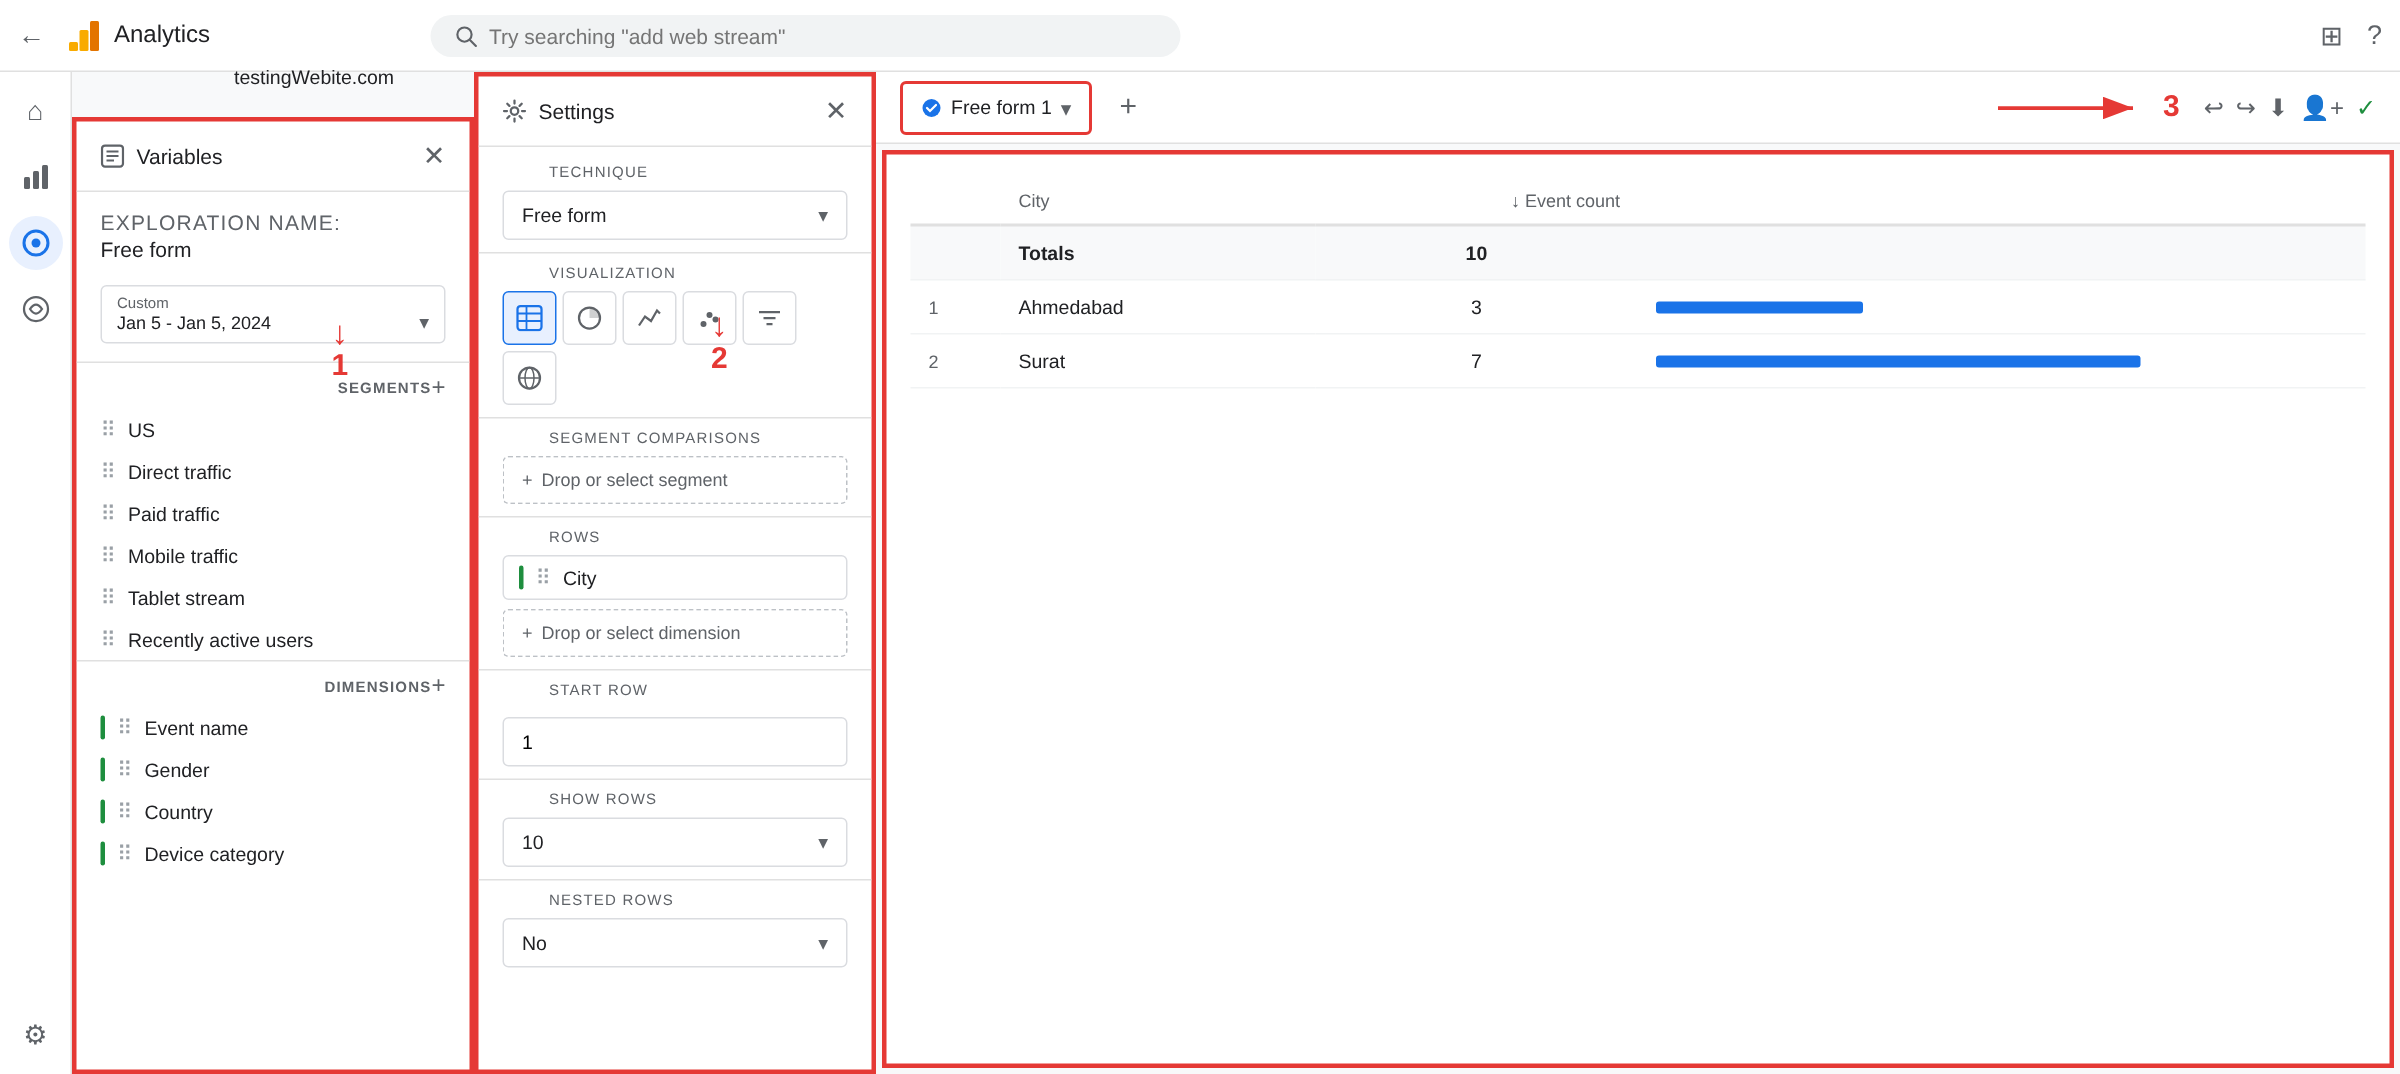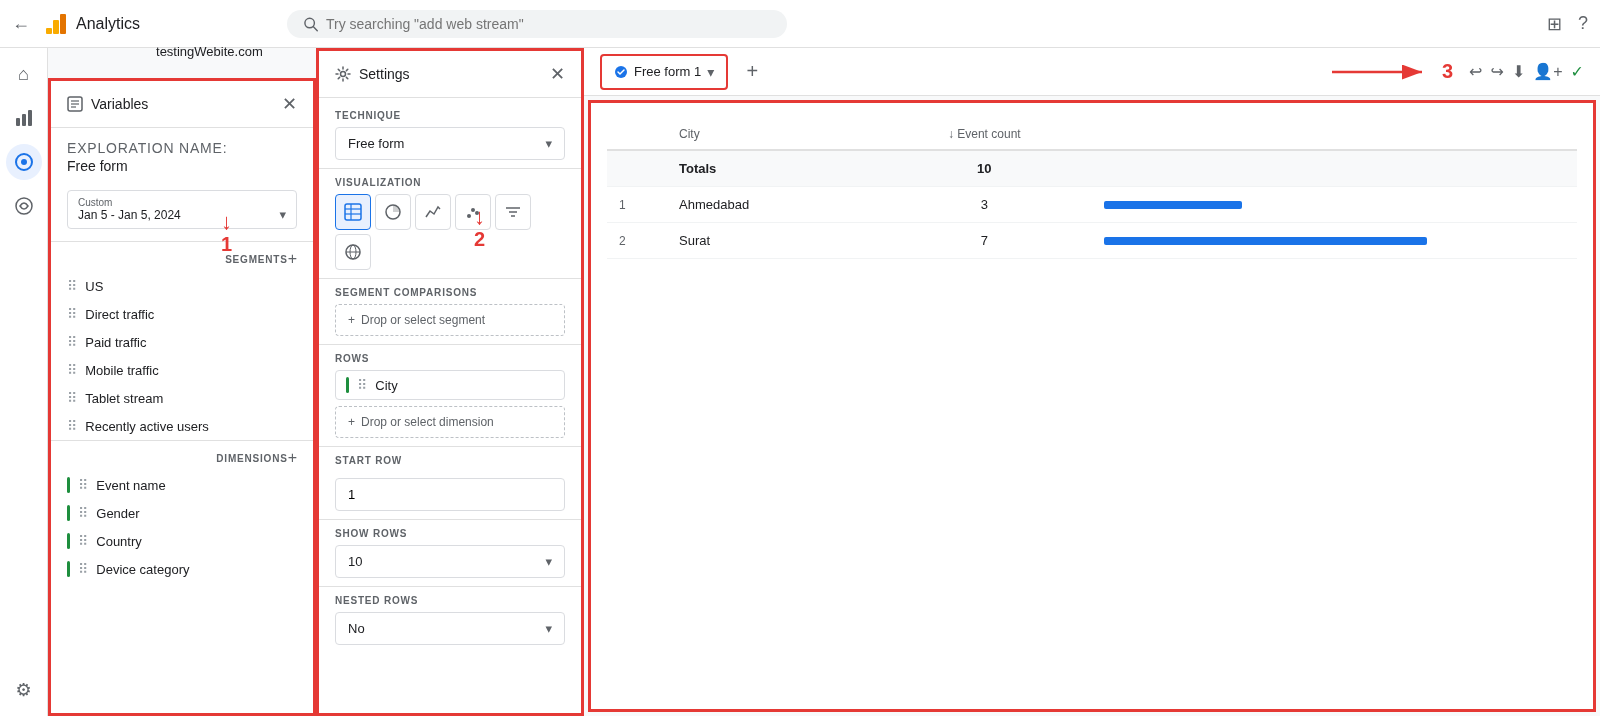--- a/index.html
+++ b/index.html
@@ -85,21 +85,21 @@
       width: 3px; height: 16px; background: #1e8e3e; border-radius: 2px; flex-shrink: 0;
     }
 
     
     .settings-panel {
       width: 268px; background: #fff; border: 3px solid #e53935;
       display: flex; flex-direction: column; flex-shrink: 0; overflow-y: auto; position: relative;
     }
 
     .technique-section { padding: 12px 16px 8px; }
-    .sub-label { font-size: 10px; color: #5f6368; text-transform: uppercase; letter-spacing: 0.8px; font-weight: 700; margin-bottom: 6px; }
+    .sub-label { font-size: 10px; color: #5f6368; text-transform: uppercase; letter-spacing: 0.8px; font-weight: 400; margin-bottom: 6px; margin-left: 31px; }
     .technique-select {
       display: flex; align-items: center; justify-content: space-between;
       border: 1px solid #dadce0; border-radius: 4px; padding: 8px 12px;
       cursor: pointer; font-size: 13px;
     }
 
     .visualization-section { padding: 8px 16px; border-top: 1px solid #e0e0e0; }
     .viz-icons { display: flex; flex-wrap: wrap; gap: 4px; margin-top: 6px; }
     .viz-icon-btn {
       width: 36px; height: 36px; display: flex; align-items: center; justify-content: center;
@@ -160,21 +160,21 @@
     .tabs-right-icon { cursor: pointer; font-size: 16px; }
 
     
     .table-area { flex: 1; padding: 16px; overflow: auto; border: 3px solid #e53935; margin: 4px; background: #fff; position: relative; }
 
     .data-table { width: 100%; border-collapse: collapse; }
     .data-table th {
       text-align: left; padding: 8px 12px; font-size: 12px; color: #5f6368;
       border-bottom: 2px solid #e0e0e0; font-weight: 500;
     }
-    .data-table th.numeric { text-align: center; }
+    .data-table th.numeric { text-align: right; }
     .data-table td { padding: 10px 12px; font-size: 13px; border-bottom: 1px solid #f1f3f4; }
     .data-table td.numeric { text-align: center; }
     .totals-row td { font-weight: 600; background: #f8f9fa; }
     .data-row-1 td { background: #fff; }
     .data-row-2 td { background: #fff; }
 
     .bar-cell { position: relative; }
   </style>
 </head>
 <body>

